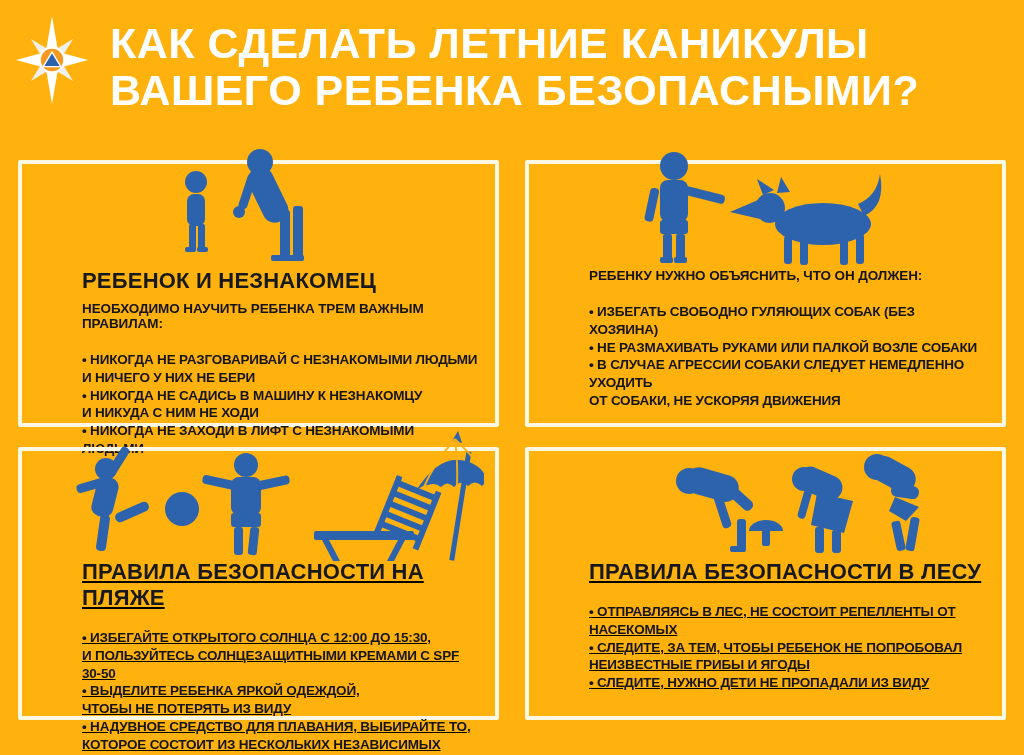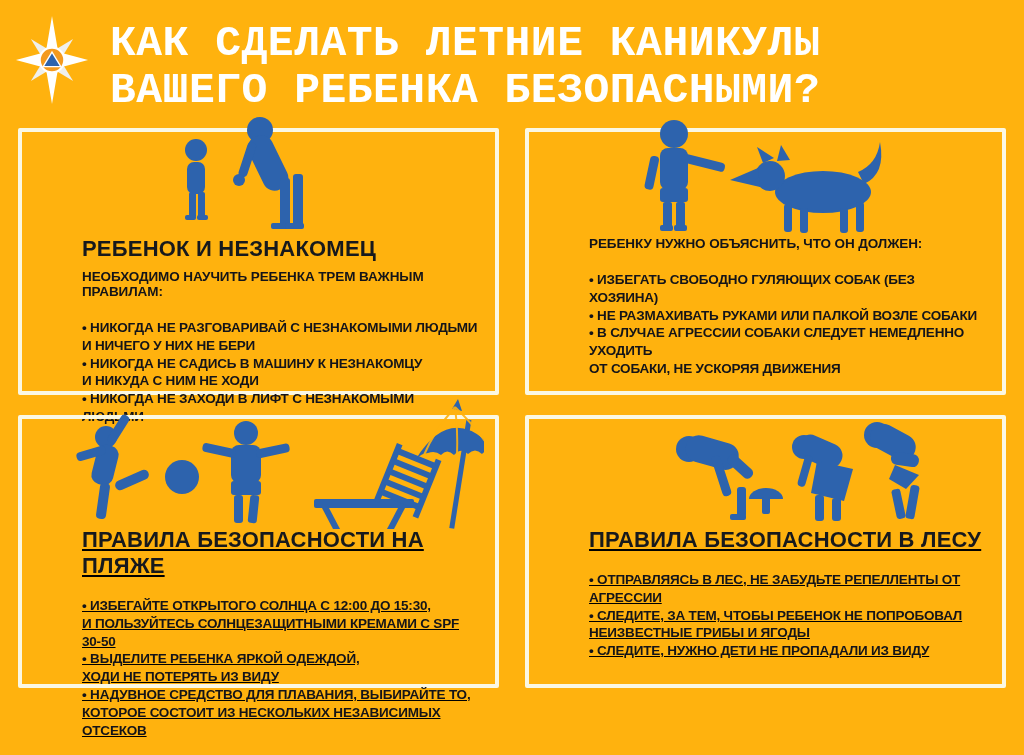--- a/index.html
+++ b/index.html
@@ -17,22 +17,21 @@
     background:var(--background);
     font-family:"Liberation Sans","DejaVu Sans",sans-serif;
     font-weight:bold;
     position:relative;
   }
   
   .header{
     display:flex;
     align-items:flex-start;
     padding:12px 10px 0 8px;
-    height:128px;
-    font-family:Liberation Mono, monospace;
+    height:160px;
   }
   .logo{width:88px;height:92px;flex:0 0 auto;margin-top:2px;}
   .logo svg{width:100%;height:100%;display:block;}
   .title{
     color:var(--title-text);
     font-size:43px;
     line-height:1.1;
     letter-spacing:.5px;
     margin-left:14px;
     margin-top:8px;
@@ -232,21 +231,21 @@
           <path d="M421,10 Q444,32 456,52"></path>
         </g>
       </svg>
     </div>
     <div class="content">
       <h2>ПРАВИЛА БЕЗОПАСНОСТИ НА ПЛЯЖЕ</h2>
       <div class="bullets" style="margin-top:18px;">
         <p class="bullet">• ИЗБЕГАЙТЕ ОТКРЫТОГО СОЛНЦА С 12:00 ДО 15:30,
 И ПОЛЬЗУЙТЕСЬ СОЛНЦЕЗАЩИТНЫМИ КРЕМАМИ С SPF 30-50</p>
         <p class="bullet">• ВЫДЕЛИТЕ РЕБЕНКА ЯРКОЙ ОДЕЖДОЙ,
-ХОДИ НЕ ПОТЕРЯТЬ ИЗ ВИДУ</p>
+ЧТОБЫ НЕ ПОТЕРЯТЬ ИЗ ВИДУ</p>
         <p class="bullet">• НАДУВНОЕ СРЕДСТВО ДЛЯ ПЛАВАНИЯ, ВЫБИРАЙТЕ ТО,
 КОТОРОЕ СОСТОИТ ИЗ НЕСКОЛЬКИХ НЕЗАВИСИМЫХ ОТСЕКОВ</p>
       </div>
     </div>
   </section>
 
   <section class="panel row2">
     <div class="illus">
       <svg width="330" height="134" viewBox="0 0 330 134">
         <g class="fig">
@@ -273,21 +272,21 @@
           <rect x="290" y="56" width="28" height="13" rx="6" transform="rotate(8 304 62)"></rect>
           <polygon points="294,68 318,78 305,92 288,82"></polygon>
           <rect x="293" y="92" width="9" height="30" rx="3" transform="rotate(-12 297 107)"></rect>
           <rect x="307" y="88" width="9" height="34" rx="3" transform="rotate(10 311 105)"></rect>
         </g>
       </svg>
     </div>
     <div class="content">
       <h2>ПРАВИЛА БЕЗОПАСНОСТИ В ЛЕСУ</h2>
       <div class="bullets" style="margin-top:18px;">
-        <p class="bullet">• ОТПРАВЛЯЯСЬ В ЛЕС, НЕ ЗАБУДЬТЕ РЕПЕЛЛЕНТЫ ОТ АГРЕССИИ</p>
+        <p class="bullet">• ОТПРАВЛЯЯСЬ В ЛЕС, НЕ СОСТОИТ РЕПЕЛЛЕНТЫ ОТ НАСЕКОМЫХ</p>
         <p class="bullet">• СЛЕДИТЕ, ЗА ТЕМ, ЧТОБЫ РЕБЕНОК НЕ ПОПРОБОВАЛ
 НЕИЗВЕСТНЫЕ ГРИБЫ И ЯГОДЫ</p>
         <p class="bullet">• СЛЕДИТЕ, НУЖНО ДЕТИ НЕ ПРОПАДАЛИ ИЗ ВИДУ</p>
       </div>
     </div>
   </section>
 
 </main>
 
 </body></html>

